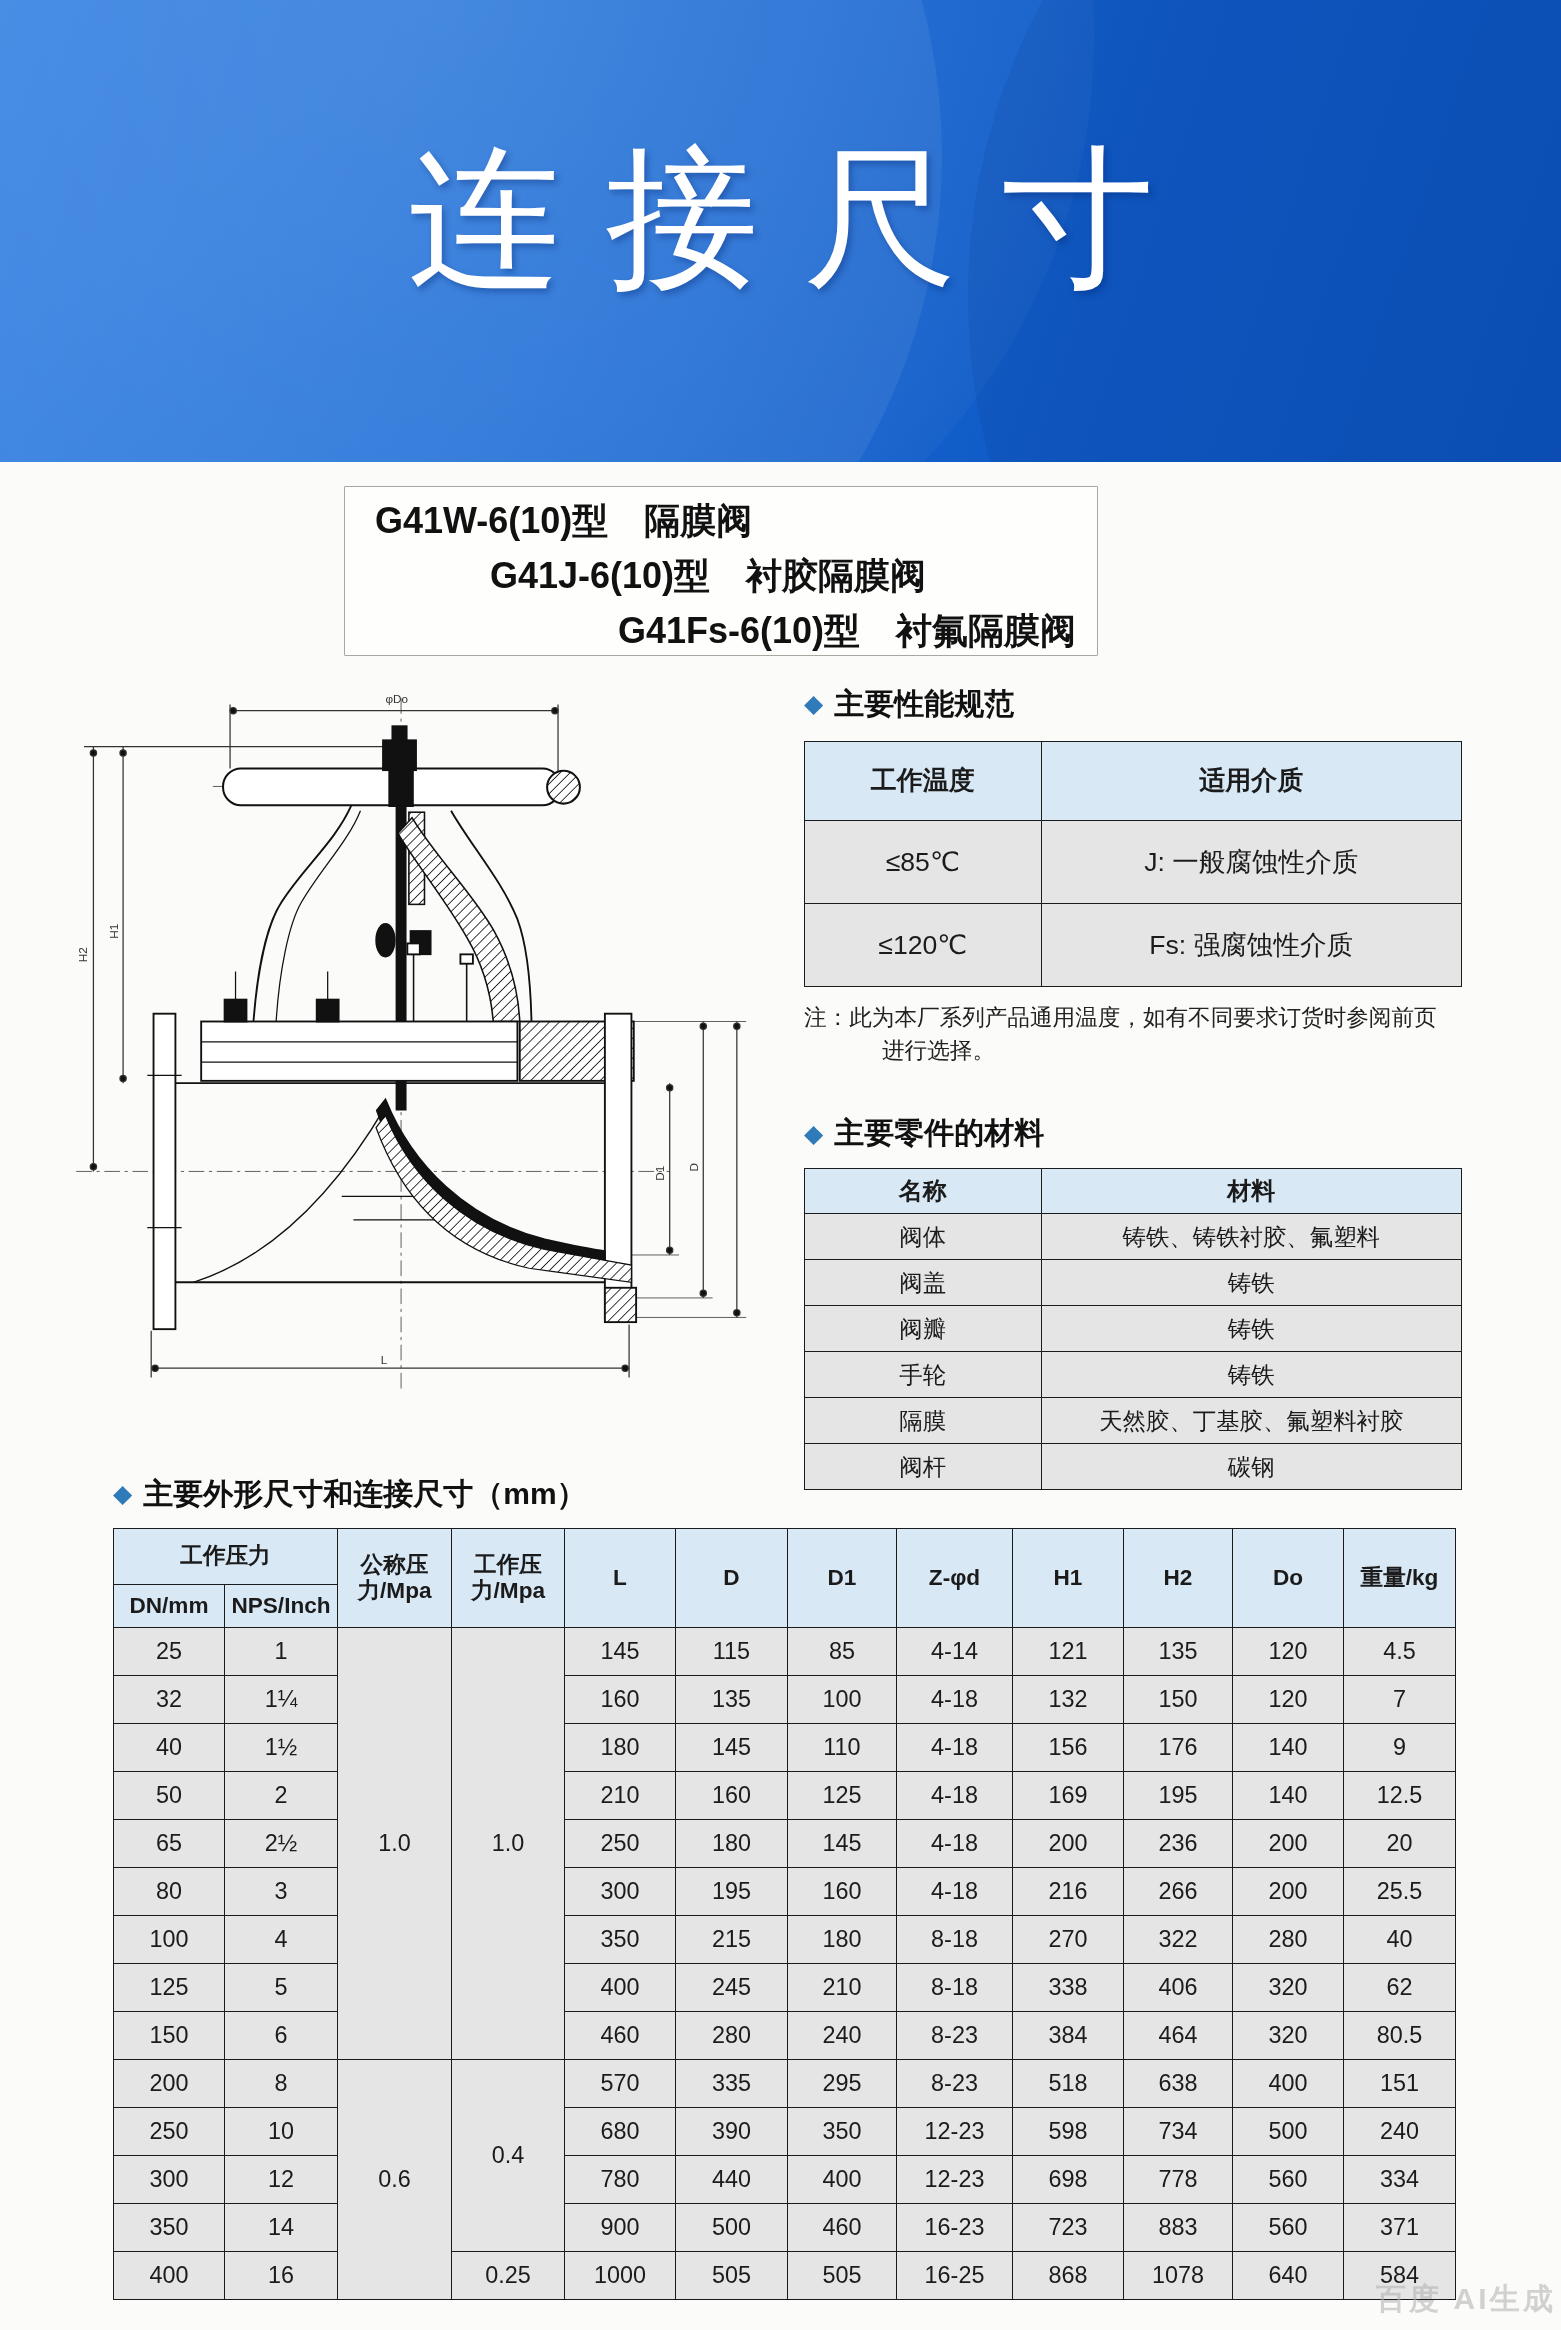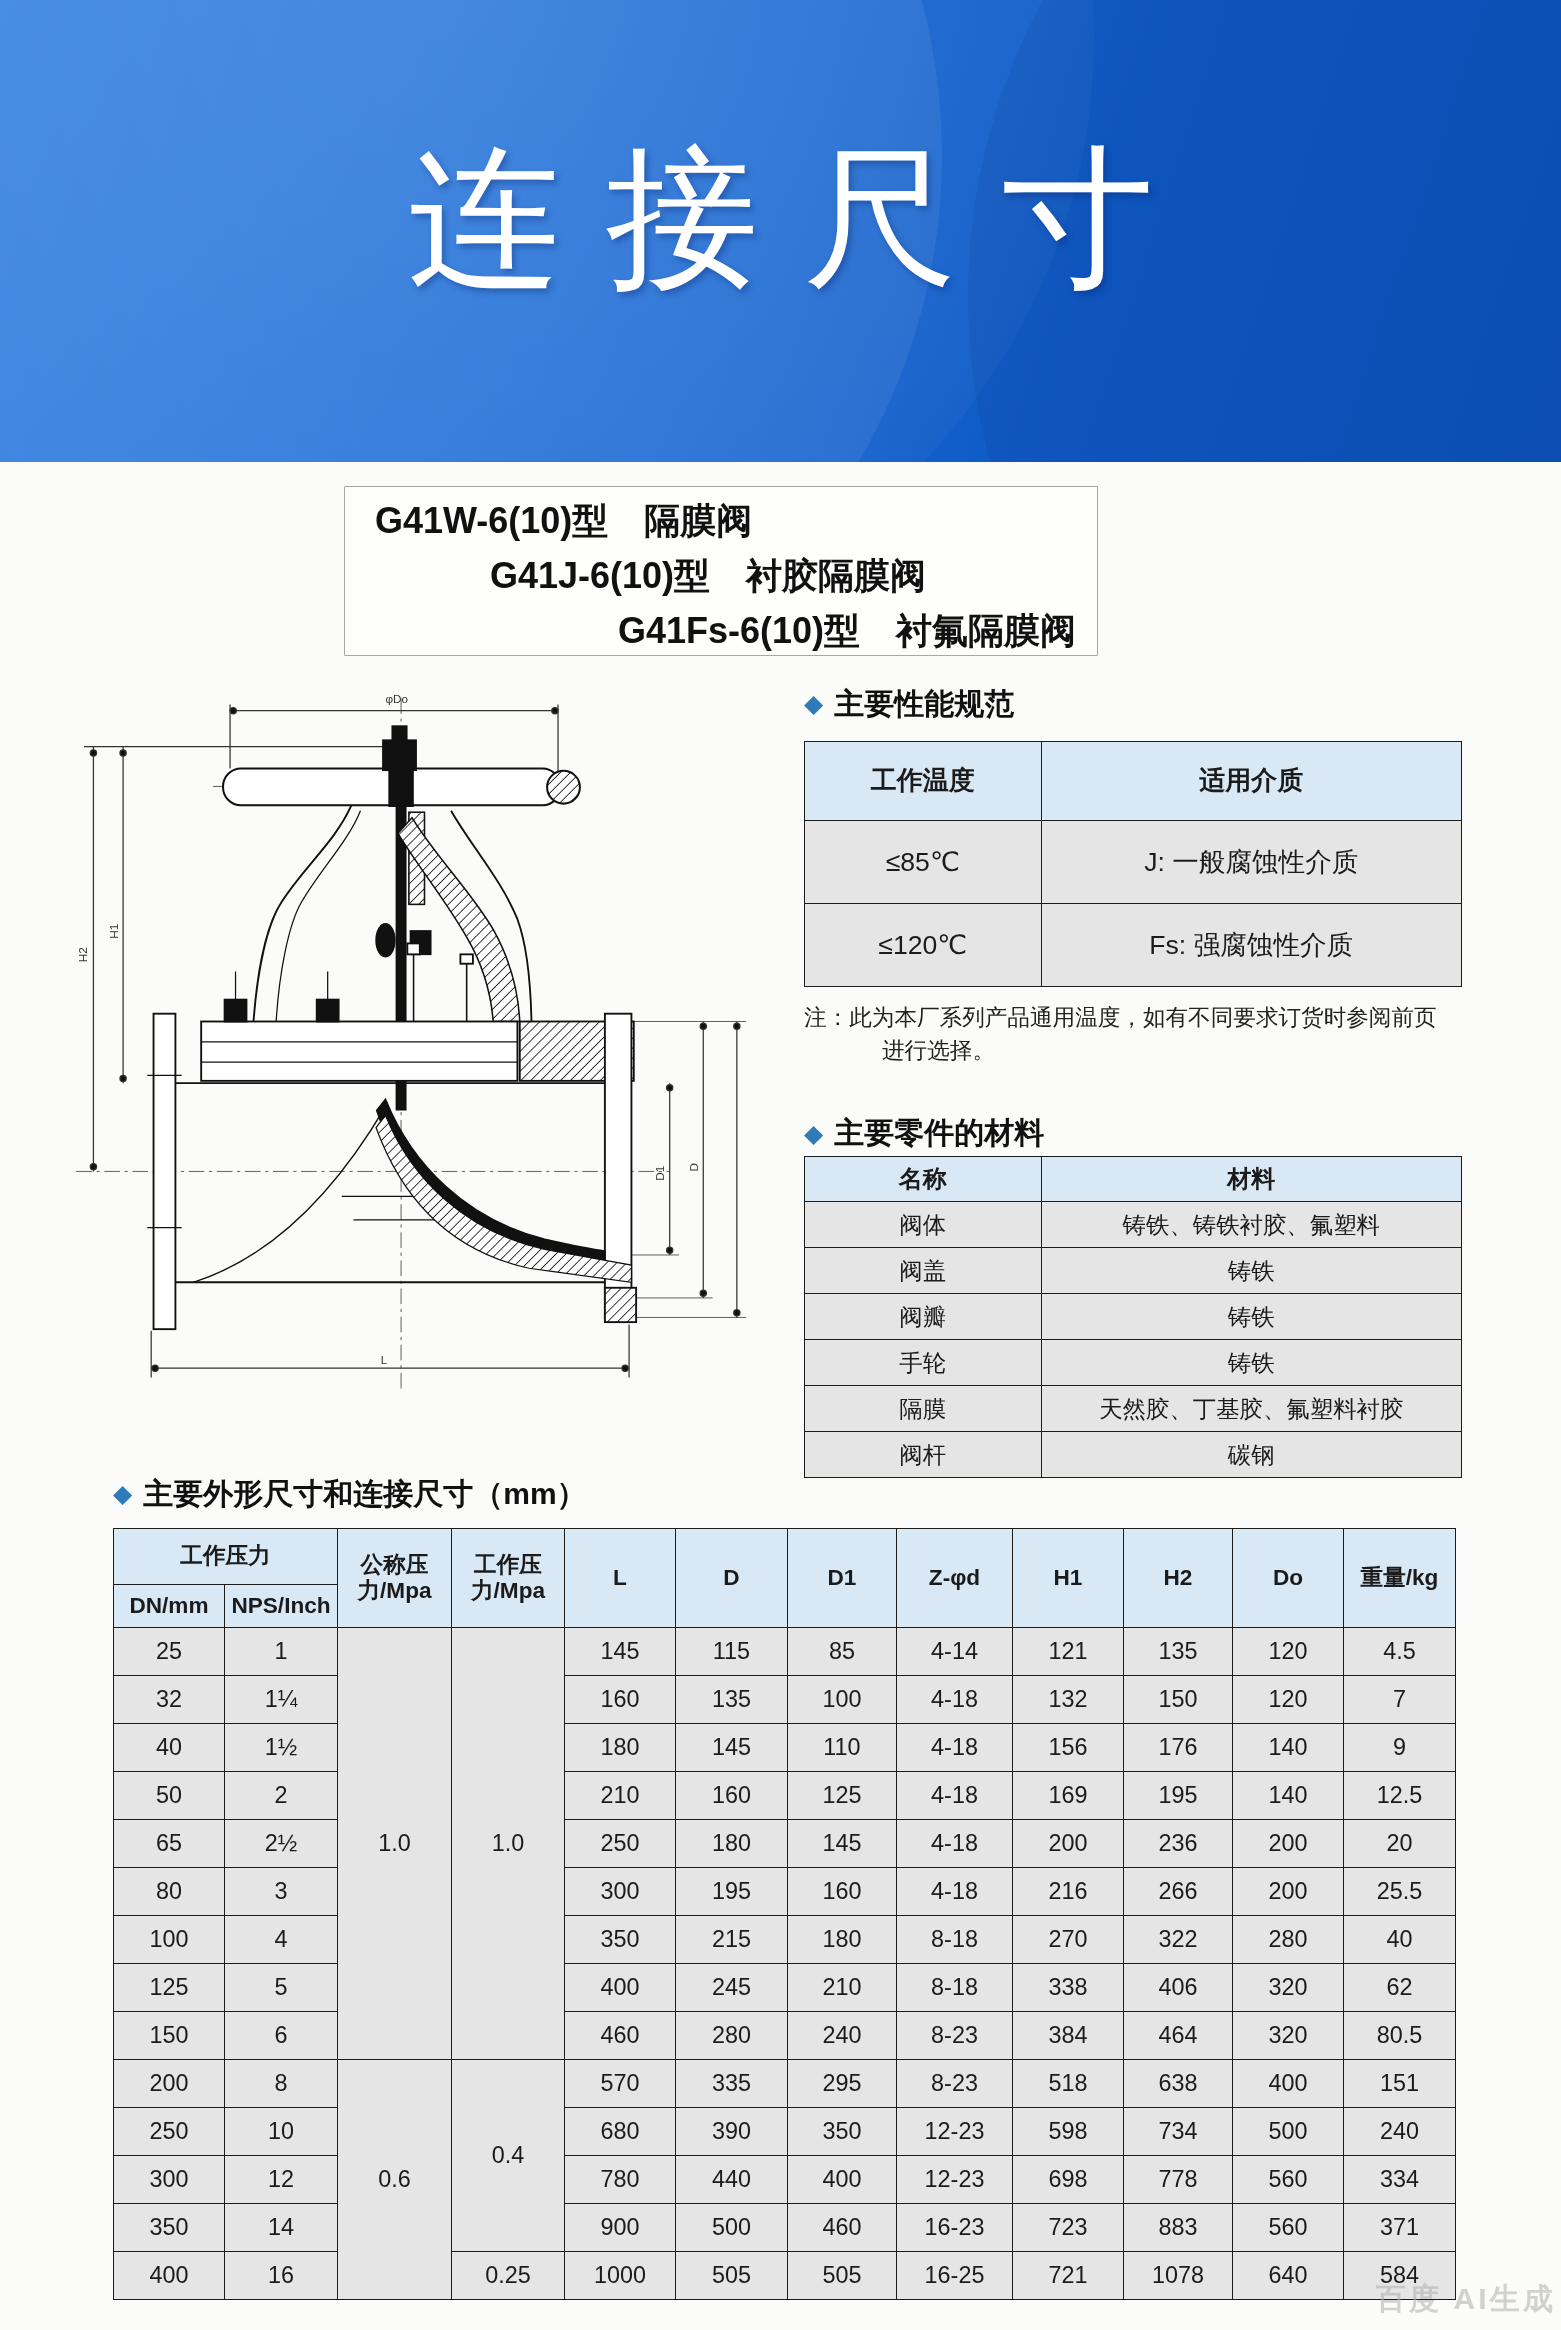--- a/index.html
+++ b/index.html
@@ -52,21 +52,21 @@
   table{border-collapse:collapse;table-layout:fixed;background:#e5e5e5;}
   th,td{border:1.6px solid #1c1c1c;text-align:center;vertical-align:middle;
         font-size:23.4px;padding:0 4.7px;overflow:hidden;}
   th{background:#d8e8f5;font-weight:bold;}
   .perf-table{width:658px;margin-top:15.6px;}
   .perf-table th{height:78px;font-size:26px;}
   .perf-table td{height:82px;font-size:26.6px;}
   .note{margin-top:14px;font-size:22.6px;line-height:1.5;color:#222;
         padding-left:78px;text-indent:-78px;width:703px;}
   .mat-title{margin-top:45px;}
-  .mat-table{width:658px;margin-top:2px;}
+  .mat-table{width:658px;margin-top:14px;}
   .mat-table th{height:44px;font-size:24px;}
   .mat-table td{height:45px;font-size:23.4px;}
   .col-36{width:36%;} .col-64{width:64%;}
   
   .dims-section{position:absolute;left:113px;top:1474px;width:1374px;}
   .dims-table{width:1342px;margin-top:12.5px;}
   .dims-table th{font-size:22.6px;line-height:1.15;}
   .dims-table thead tr:first-child th{height:55px;}
   .dims-table thead tr:last-child th{height:42px;}
   .dims-table td{height:47px;font-size:23.4px;}
@@ -484,21 +484,21 @@
           <td>371</td>
         </tr>
         <tr>
           <td>400</td>
           <td>16</td>
           <td rowspan="1">0.25</td>
           <td>1000</td>
           <td>505</td>
           <td>505</td>
           <td>16-25</td>
-          <td>721</td>
+          <td>868</td>
           <td>1078</td>
           <td>640</td>
           <td>584</td>
         </tr>
       </tbody>
   </table>
 </div>
 
 <div class="watermark">百度 AI生成</div>
 

